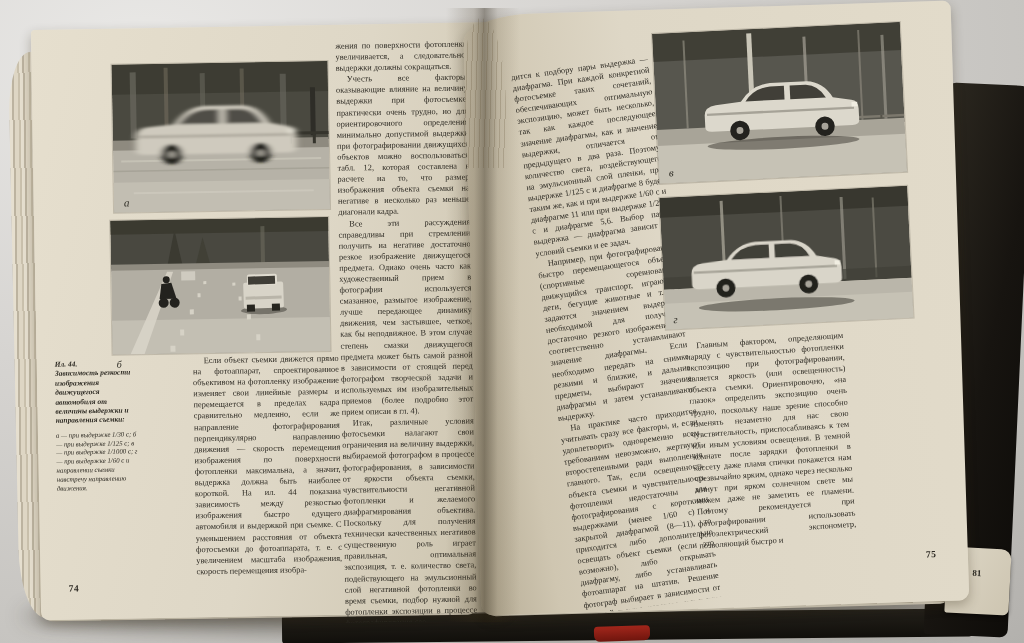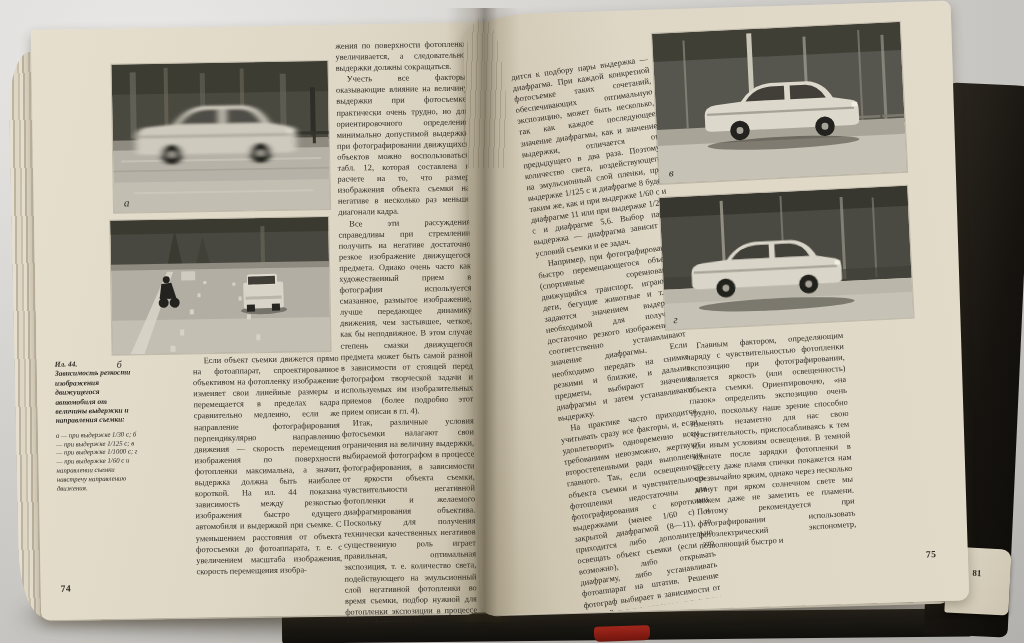--- a/index.html
+++ b/index.html
@@ -152,21 +152,21 @@
       <p>Если объект съемки движется прямо на фотоаппарат, спроектированное объективом на фотопленку изображение изменяет свои линейные размеры и перемещается в пределах кадра сравнительно медленно, если же направление фотографирования перпендикулярно направлению движения — скорость перемещения изображения по поверхности фотопленки максимальна, а значит, выдержка должна быть наиболее короткой. На ил. 44 показана зависимость между резкостью изображения быстро едущего автомобиля и выдержкой при съемке. С уменьшением расстояния от объекта фотосъемки до фотоаппарата, т. е. с увеличением масштаба изображения, скорость перемещения изобра-</p>
     </div>
 
     <div class="abs col" style="left:304px;top:16px;width:132px;height:582px;">
       <p class="cont">жения по поверхности фотопленки увеличивается, а следовательно, выдержки должны сокращаться.</p>
       <p>Учесть все факторы, оказывающие влияние на величину выдержки при фотосъемке, практически очень трудно, но для ориентировочного определения минимально допустимой выдержки при фотографировании движущихся объектов можно воспользоваться табл. 12, которая составлена в расчете на то, что размер изображения объекта съемки на негативе в несколько раз меньше диагонали кадра.</p>
       <p>Все эти рассуждения справедливы при стремлении получить на негативе достаточно резкое изображение движущегося предмета. Однако очень часто как художественный прием в фотографии используется смазанное, размытое изображение, лучше передающее динамику движения, чем застывшее, четкое, как бы неподвижное. В этом случае степень смазки движущегося предмета может быть самой разной в зависимости от стоящей перед фотографом творческой задачи и используемых им изобразительных приемов (более подробно этот прием описан в гл. 4).</p>
       <p>Итак, различные условия фотосъемки налагают свои ограничения на величину выдержки, выбираемой фотографом в процессе фотографирования, в зависимости от яркости объекта съемки, чувствительности негативной фотопленки и желаемого диафрагмирования объектива. Поскольку для получения технически качественных негативов существенную роль играет правильная, оптимальная экспозиция, т. е. количество света, подействующего на эмульсионный слой негативной фотопленки во время съемки, подбор нужной для фотопленки экспозиции в процессе фотографирования сво-</p>
     </div>
 
-    <div class="abs pagenum" style="left:20px;top:554px;">74</div>
+    <div class="abs pagenum" style="left:28px;top:554px;">74</div>
   </div>
 
   <div class="abs page right-page">
 
     <div class="abs col" style="left:46px;top:58px;width:138px;height:548px;transform:rotate(-6deg);transform-origin:0 0;">
       <p class="cont">дится к подбору пары выдержка — диафрагма. При каждой конкретной фотосъемке таких сочетаний, обеспечивающих оптимальную экспозицию, может быть несколько, так как каждое последующее значение диафрагмы, как и значение выдержки, отличается от предыдущего в два раза. Поэтому количество света, воздействующего на эмульсионный слой пленки, при выдержке 1/125 с и диафрагме 8 будет таким же, как и при выдержке 1/60 с и диафрагме 11 или при выдержке 1/250 с и диафрагме 5,6. Выбор пары выдержка — диафрагма зависит от условий съемки и ее задач.</p>
       <p>Например, при фотографировании быстро перемещающегося объекта (спортивные соревнования, движущийся транспорт, играющие дети, бегущие животные и т. п.) задаются значением выдержки, необходимой для получения достаточно резкого изображения, и соответственно устанавливают значение диафрагмы. Если необходимо передать на снимке резкими и близкие, и дальние предметы, выбирают значение диафрагмы и затем устанавливают выдержку.</p>
       <p>На практике часто приходится учитывать сразу все факторы, и, если удовлетворить одновременно всем требованиям невозможно, жертвуют второстепенными ради выполнения главного. Так, если освещенность объекта съемки и чувствительность фотопленки недостаточны для фотографирования с короткими выдержками (менее 1/60 с) и закрытой диафрагмой (8—11), то приходится либо дополнительно освещать объект съемки (если это возможно), либо открывать диафрагму, либо устанавливать фотоаппарат на штатив. Решение фотограф выбирает в зависимости от условий съемки, целевого назначения фотоснимков и творческих замыслов.</p>
     </div>
 

